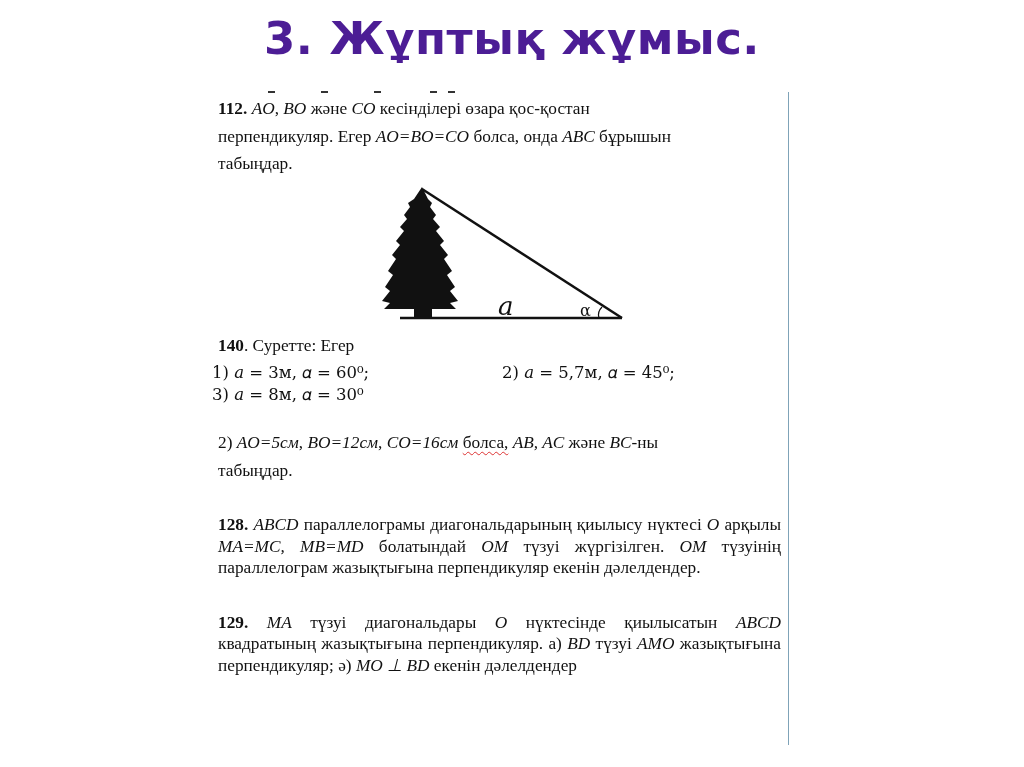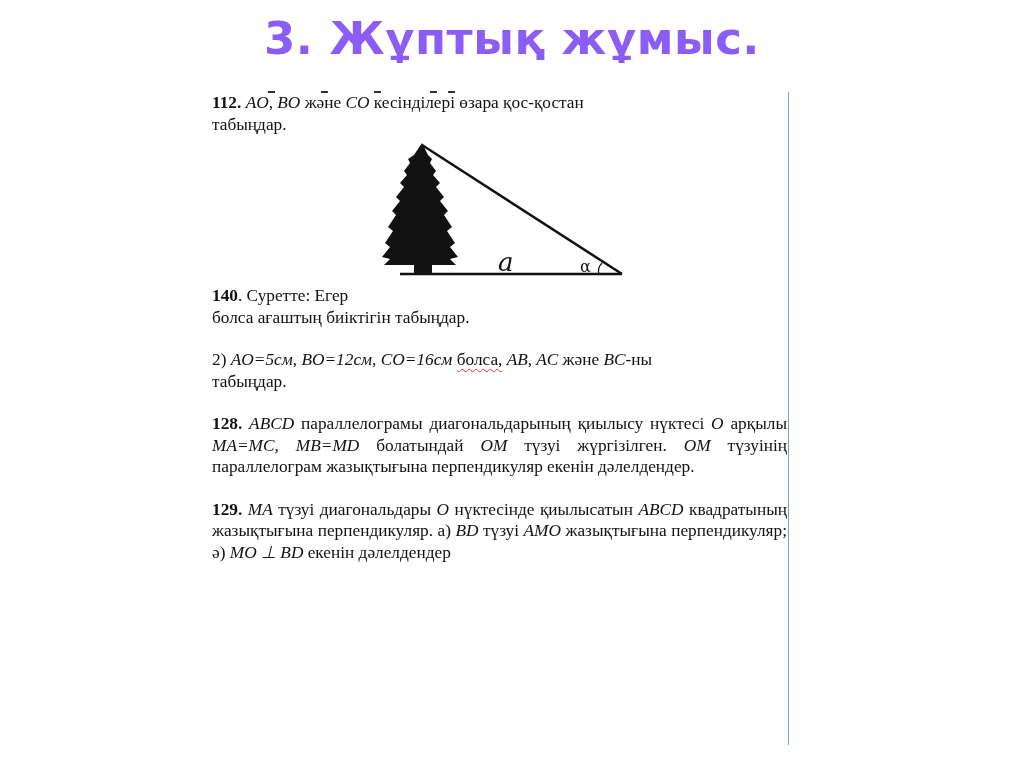--- a/index.html
+++ b/index.html
@@ -1,24 +1,24 @@
 <!DOCTYPE html>
 <html><head>
 <meta charset="utf-8">
 <style>
   html, body { margin: 0; padding: 0; background: #ffffff; }
   body { width: 1024px; height: 767px; position: relative; overflow: hidden; font-family: "Liberation Serif", serif; color: #111; }
   .slide-title {
     position: absolute; left: 0; top: 12px; width: 1024px; text-align: center;
-    font-family: "DejaVu Sans", sans-serif; font-weight: bold; font-size: 45px; letter-spacing: 0.5px; color: #8b5cf6;
+    font-family: "DejaVu Sans", sans-serif; font-weight: bold; font-size: 45px; letter-spacing: 0.5px; color: #4c1d95;
   }
   .residue { position: absolute; top: 91px; height: 2px; background: #333; width: 7px; }
   .doc-border { position: absolute; left: 788px; top: 92px; width: 1px; height: 653px; background: #7fa3b8; }
   .page { position: absolute; left: 212px; top: 92px; width: 575px; font-size: 17.3px; line-height: 21.5px; }
-  .para { margin: 0; }
+  .para { margin: 6px; }
   .justify { text-align: justify; text-align-last: left; }
   .num { font-weight: bold; }
   i { font-style: italic; }
   .gap { height: 21px; }
   .figure { position: relative; width: 575px; height: 148px; margin-top: 2px; }
   .figure svg { position: absolute; left: 158px; top: 0; }
   .math { font-family: "DejaVu Serif", serif; font-size: 16.5px; }
   .row { display: flex; }
   .col1 { width: 290px; }
   .wavy { text-decoration: underline wavy #d33; text-decoration-thickness: 1px; text-underline-offset: 3px; }
@@ -33,20 +33,21 @@
 <div class="residue" style="left:374px"></div>
 <div class="residue" style="left:430px"></div>
 <div class="residue" style="left:448px"></div>
 
 <div class="doc-border"></div>
 
 <div class="page">
 
   <div>
     <p class="para"><span class="num">112.</span><span> </span><i>AO</i><span>, </span><i>BO</i><span> және </span><i>CO</i><span> кесінділері өзара қос-қостан</span></p>
+    <p class="para"><span>перпендикуляр. Егер </span><i>AO=BO=CO</i><span> болса, онда </span><i>ABC</i><span> бұрышын</span></p>
     <p class="para">табыңдар.</p>
   </div>
 
   <div class="figure">
     <svg width="255" height="145" viewBox="0 0 255 145">
 
       <line x1="52" y1="8" x2="252" y2="137" stroke="#111" stroke-width="2.5"></line>
       <line x1="30" y1="137" x2="252" y2="137" stroke="#111" stroke-width="2.5"></line>
 
       <path d="M232 126 Q227 131 229 137" fill="none" stroke="#111" stroke-width="1.2"></path>
@@ -54,22 +55,26 @@
       <g fill="#111">
         <path d="M52 6 L58 18 L62 22 L60 26 L66 34 L63 38 L70 46 L66 50 L74 60 L70 64 L78 74 L74 78 L82 90 L77 94 L85 106 L80 110 L88 120 L80 122 L86 128 L62 128 L62 137 L44 137 L44 128 L14 128 L20 122 L12 120 L20 110 L15 106 L23 94 L18 90 L26 78 L22 74 L30 64 L26 60 L34 50 L30 46 L37 38 L34 34 L40 26 L38 22 L44 18 Z"></path>
       </g>
       <text x="128" y="134" font-family="DejaVu Serif, serif" font-style="italic" font-size="26" fill="#111">a</text>
       <text x="210" y="135" font-family="DejaVu Serif, serif" font-size="16" fill="#111">α</text>
     </svg>
   </div>
 
   <div>
     <p class="para"><span class="num">140</span><span>. Суретте: Егер</span></p>
+    <div class="row math">
+      <span class="col1">1) 𝑎 = 3м, 𝛼 = 60⁰;</span>
+      <span>2) 𝑎 = 5,7м,  𝛼 = 45⁰;</span>
+    </div>
     <div class="row">
-      <span>болса ағаштың биіктігін табыңдар.</span>
+      <span class="math" style="width:210px">3) 𝑎 = 8м,  𝛼 = 30⁰</span>
     </div>
   </div>
 
   <div class="gap"></div>
 
   <div>
     <p class="para"><span>2) </span><i>AO=5см</i><span>, </span><i>BO=12см</i><span>, </span><i>CO=16см</i><span> </span><span class="wavy">болса,</span><span> </span><i>AB, AC</i><span> және </span><i>BC</i><span>-ны</span></p>
     <p class="para">табыңдар.</p>
   </div>
 

